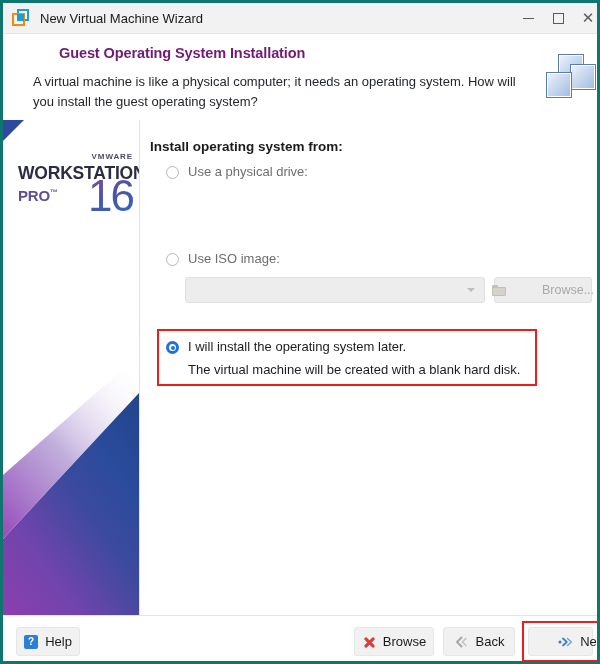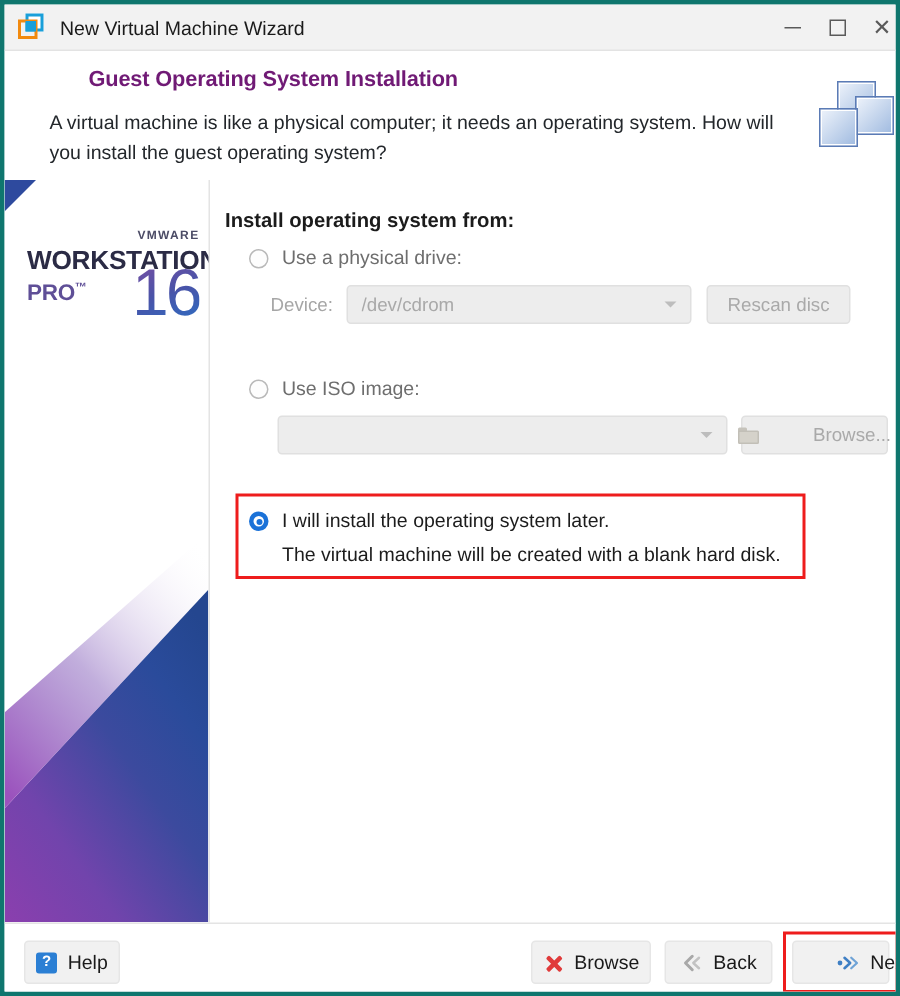--- a/index.html
+++ b/index.html
@@ -492,30 +492,20 @@
 
   <div class="content">
 
     <div class="section-title">Install operating system from:</div>
 
     <div class="opt-row" style="left:26px; top:45px;">
       <span class="radio radio-off"></span>
       <span class="opt-label">Use a physical drive:</span>
     </div>
 
-    <div class="sub-row" style="left:26px; top:70px; width:420px;">
-      <span class="field-label">Device:</span>
-      <span class="combo" style="width:230px;">
-        <span class="combo-text">/dev/cdrom</span>
-        <span class="combo-arrow"></span>
-      </span>
-      <span class="btn-disabled" style="width:96px; margin-left:10px;">
-        <span>Rescan disc</span>
-      </span>
-    </div>
 
     <div class="opt-row" style="left:26px; top:132px;">
       <span class="radio radio-off"></span>
       <span class="opt-label">Use ISO image:</span>
     </div>
 
     <div class="sub-row" style="left:45px; top:157px; width:415px;">
       <span class="combo" style="width:300px;">
         <span class="combo-text"></span>
         <span class="combo-arrow"></span>

